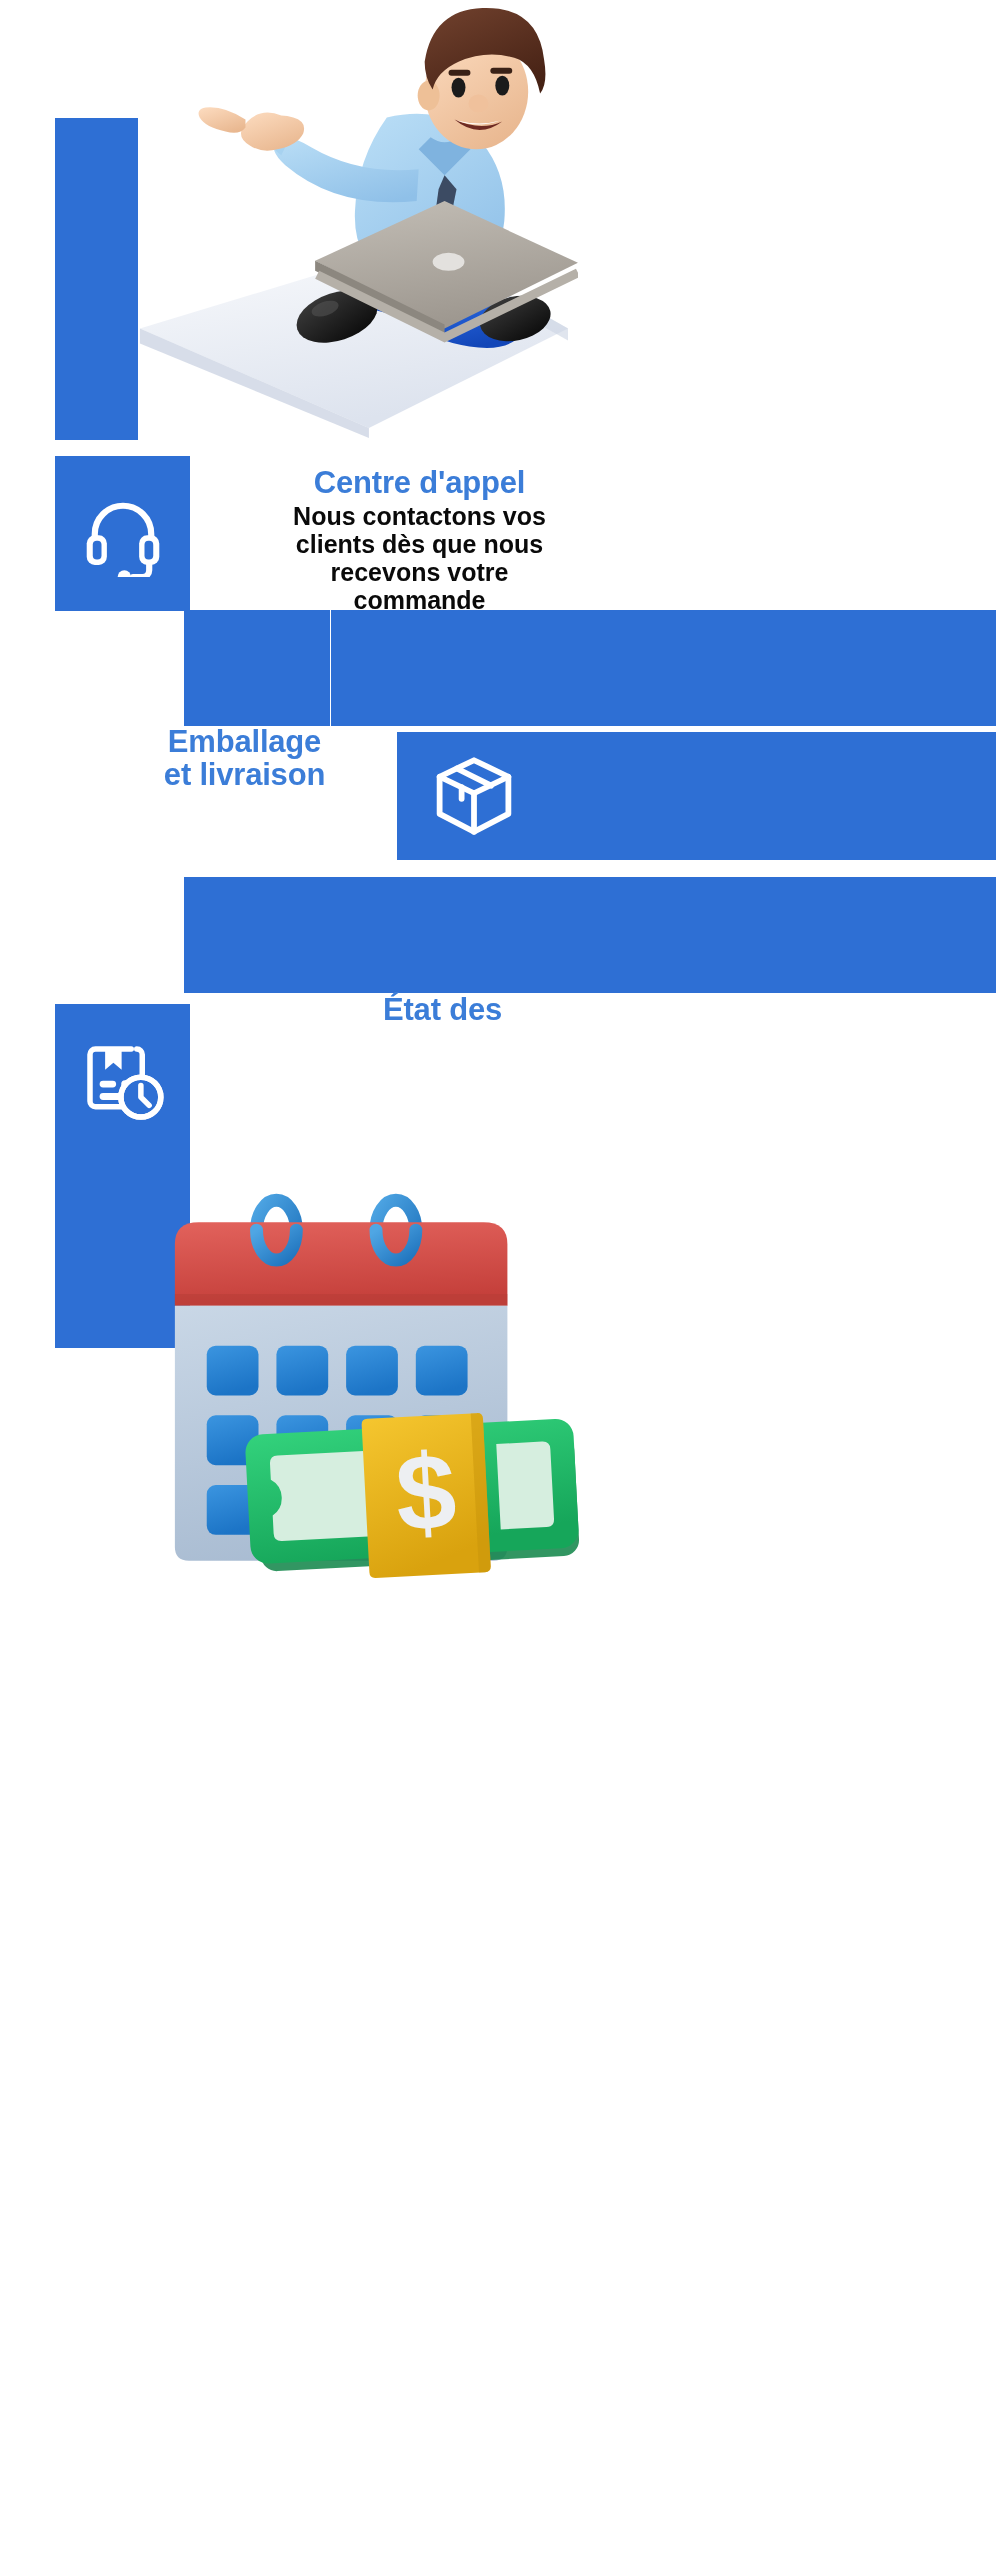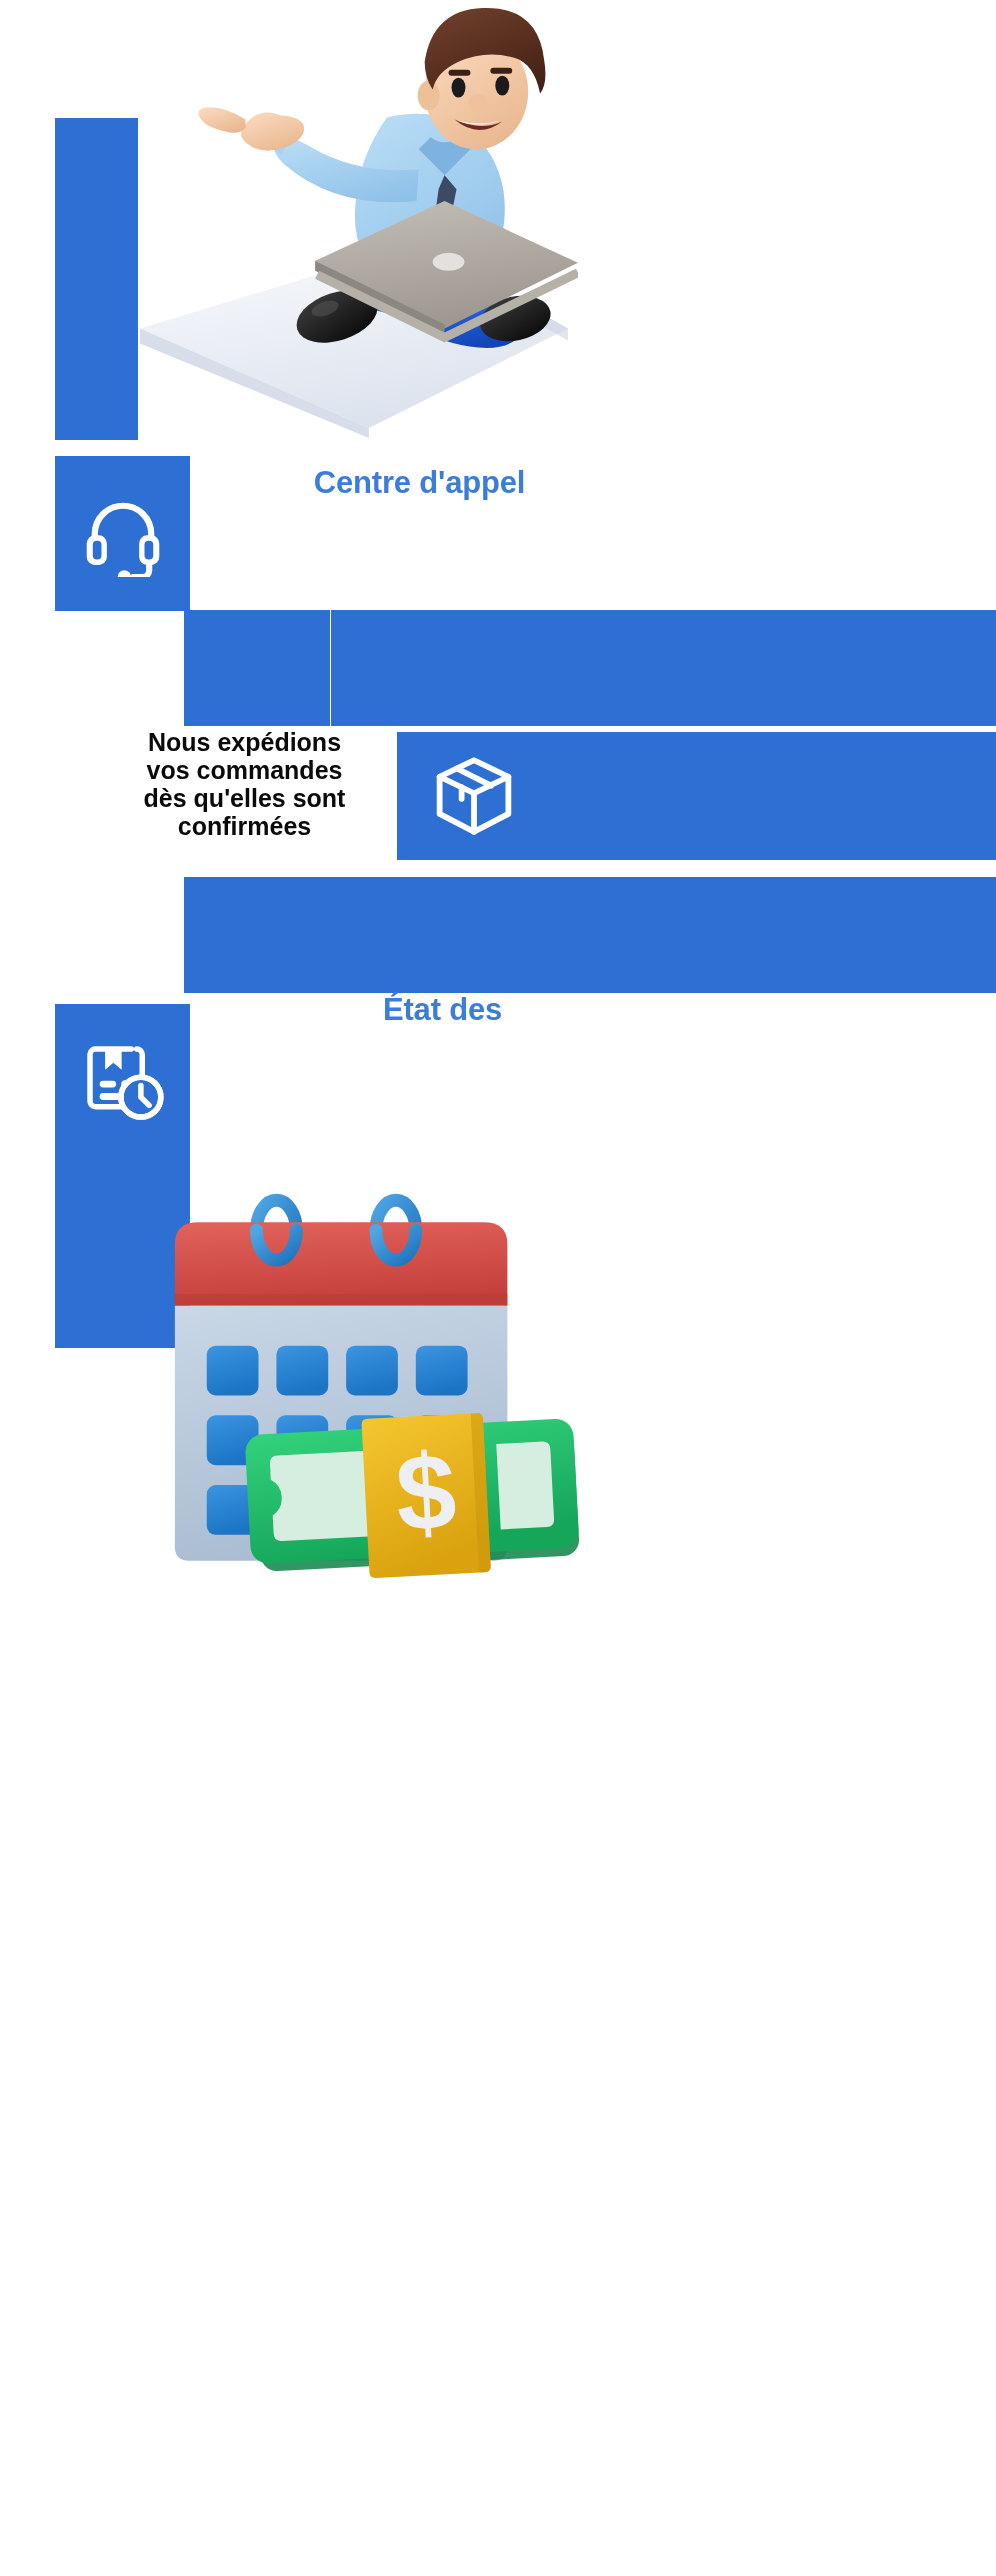--- a/index.html
+++ b/index.html
@@ -169,40 +169,44 @@
         <rect x="44" y="33" width="15" height="22" rx="6" fill="#FFFFFF" stroke="none"></rect>
         <rect x="48" y="37" width="6.5" height="14" rx="3" fill="#2E6FD4" stroke="none"></rect>
         <path d="M51.5 55 v4 a5 5 0 0 1 -5 5 h-7"></path>
         <circle cx="33" cy="64" r="5" fill="#FFFFFF" stroke="none"></circle>
       </svg>
     </span>
   </div>
 
   <div class="text-block" style="left:255px; top:466px; width:329px;">
     <div class="card-title">Centre d'appel</div>
+    <div class="card-desc">
+      <div>Nous contactons vos</div>
+      <div>clients dès que nous</div>
+      <div>recevons votre</div>
+      <div>commande</div>
+    </div>
   </div>
 
   <div class="icon-tile" style="left:397px; top:732px; width:154px; height:128px;">
     <span>
       <svg width="88" height="88" viewBox="0 0 64 64" fill="none" stroke="#FFFFFF" stroke-width="4.2" stroke-linecap="round" stroke-linejoin="round">
         <path d="M32 6 L57 18 L57 45 L32 58 L7 45 L7 18 Z"></path>
         <path d="M7 18 L32 30 L57 18"></path>
         <path d="M32 30 L32 58"></path>
         <path d="M19.5 12 L44.5 24.5"></path>
         <path d="M23 25.5 L23 34"></path>
       </svg>
     </span>
   </div>
 
   <div class="text-block" style="left:95px; top:725px; width:299px;">
-    <div class="card-desc">
-      <div>Nous expédions</div>
-      <div>vos commandes</div>
-      <div>dès qu'elles sont</div>
-      <div>confirmées</div>
+    <div class="card-title">
+      <div>Emballage</div>
+      <div>et livraison</div>
     </div>
   </div>
 
   <div class="icon-tile" style="left:55px; top:1004px; width:135px; height:156px;">
     <span>
       <svg width="88" height="88" viewBox="0 0 64 64" fill="none" stroke="#FFFFFF" stroke-width="4" stroke-linecap="round" stroke-linejoin="round">
         <path d="M38 8 H12 a4 4 0 0 0 -4 4 v34 a4 4 0 0 0 4 4 h22"></path>
         <path d="M42 8 h0 a4 4 0 0 1 4 4 v20"></path>
         <path d="M19 8 h12 v15 l-6 -5 l-6 5 z" fill="#FFFFFF" stroke="none"></path>
         <rect x="15" y="31" width="12" height="5" rx="2.5" fill="#FFFFFF" stroke="none"></rect>

